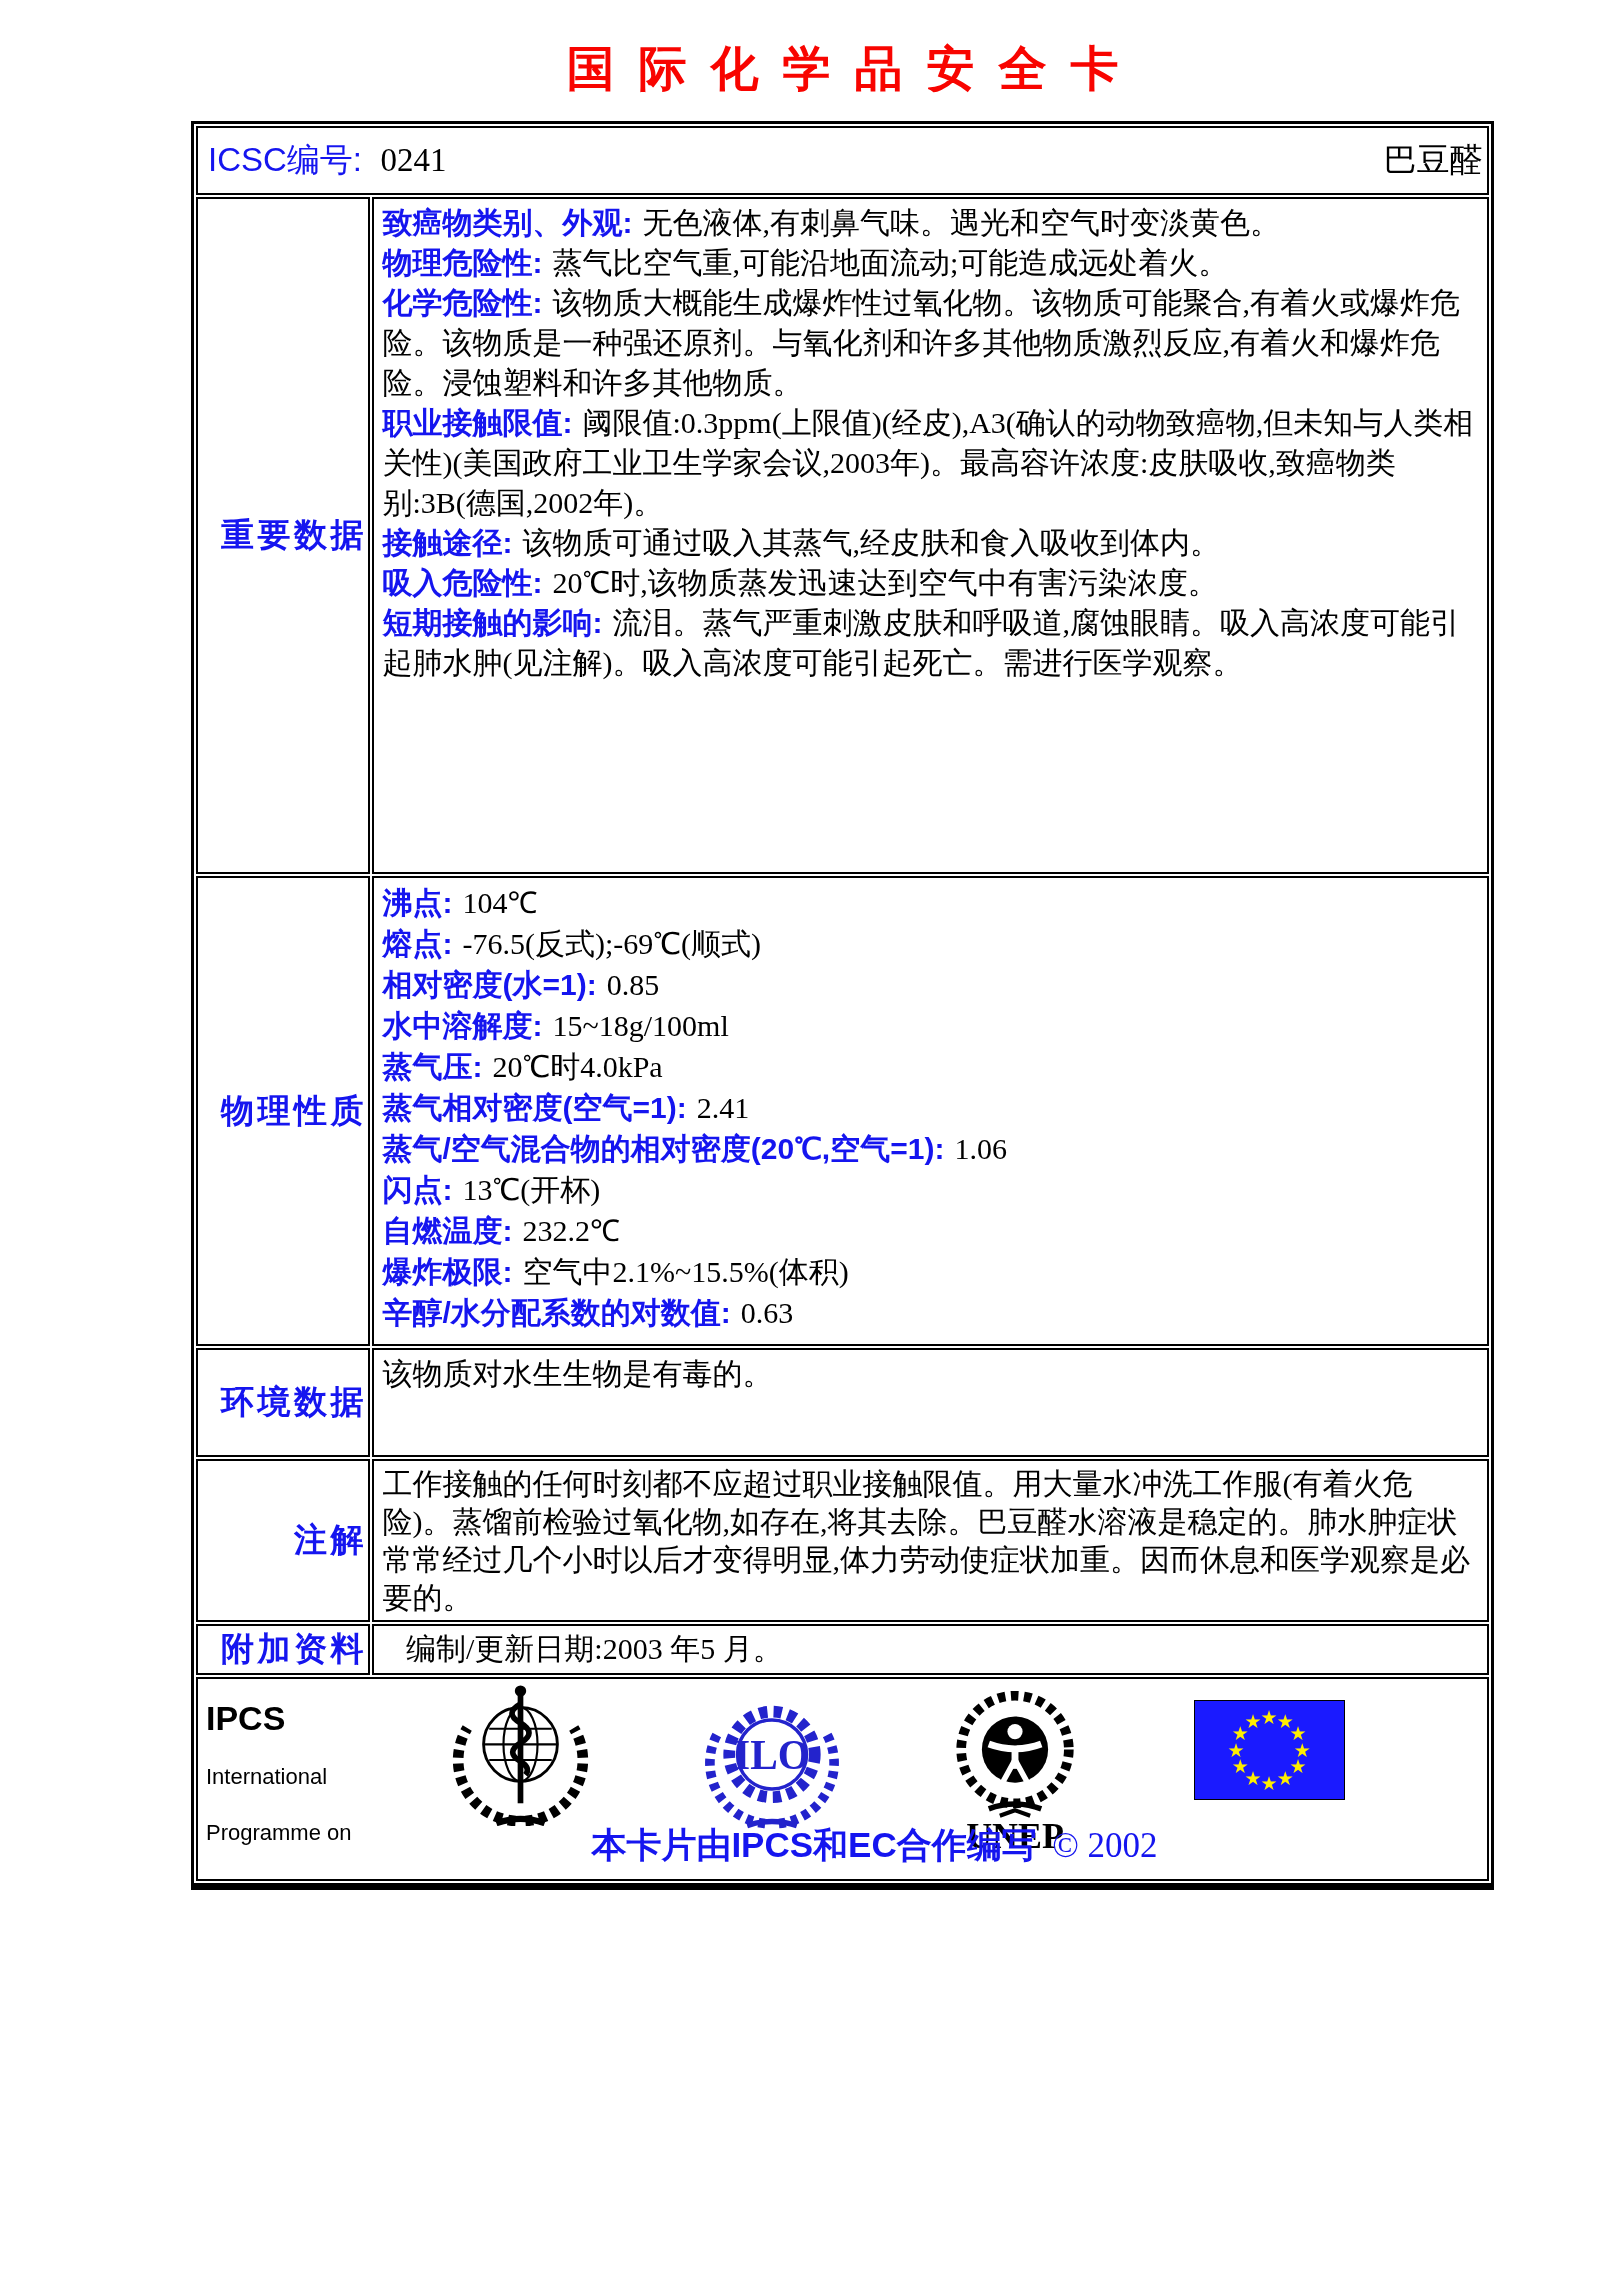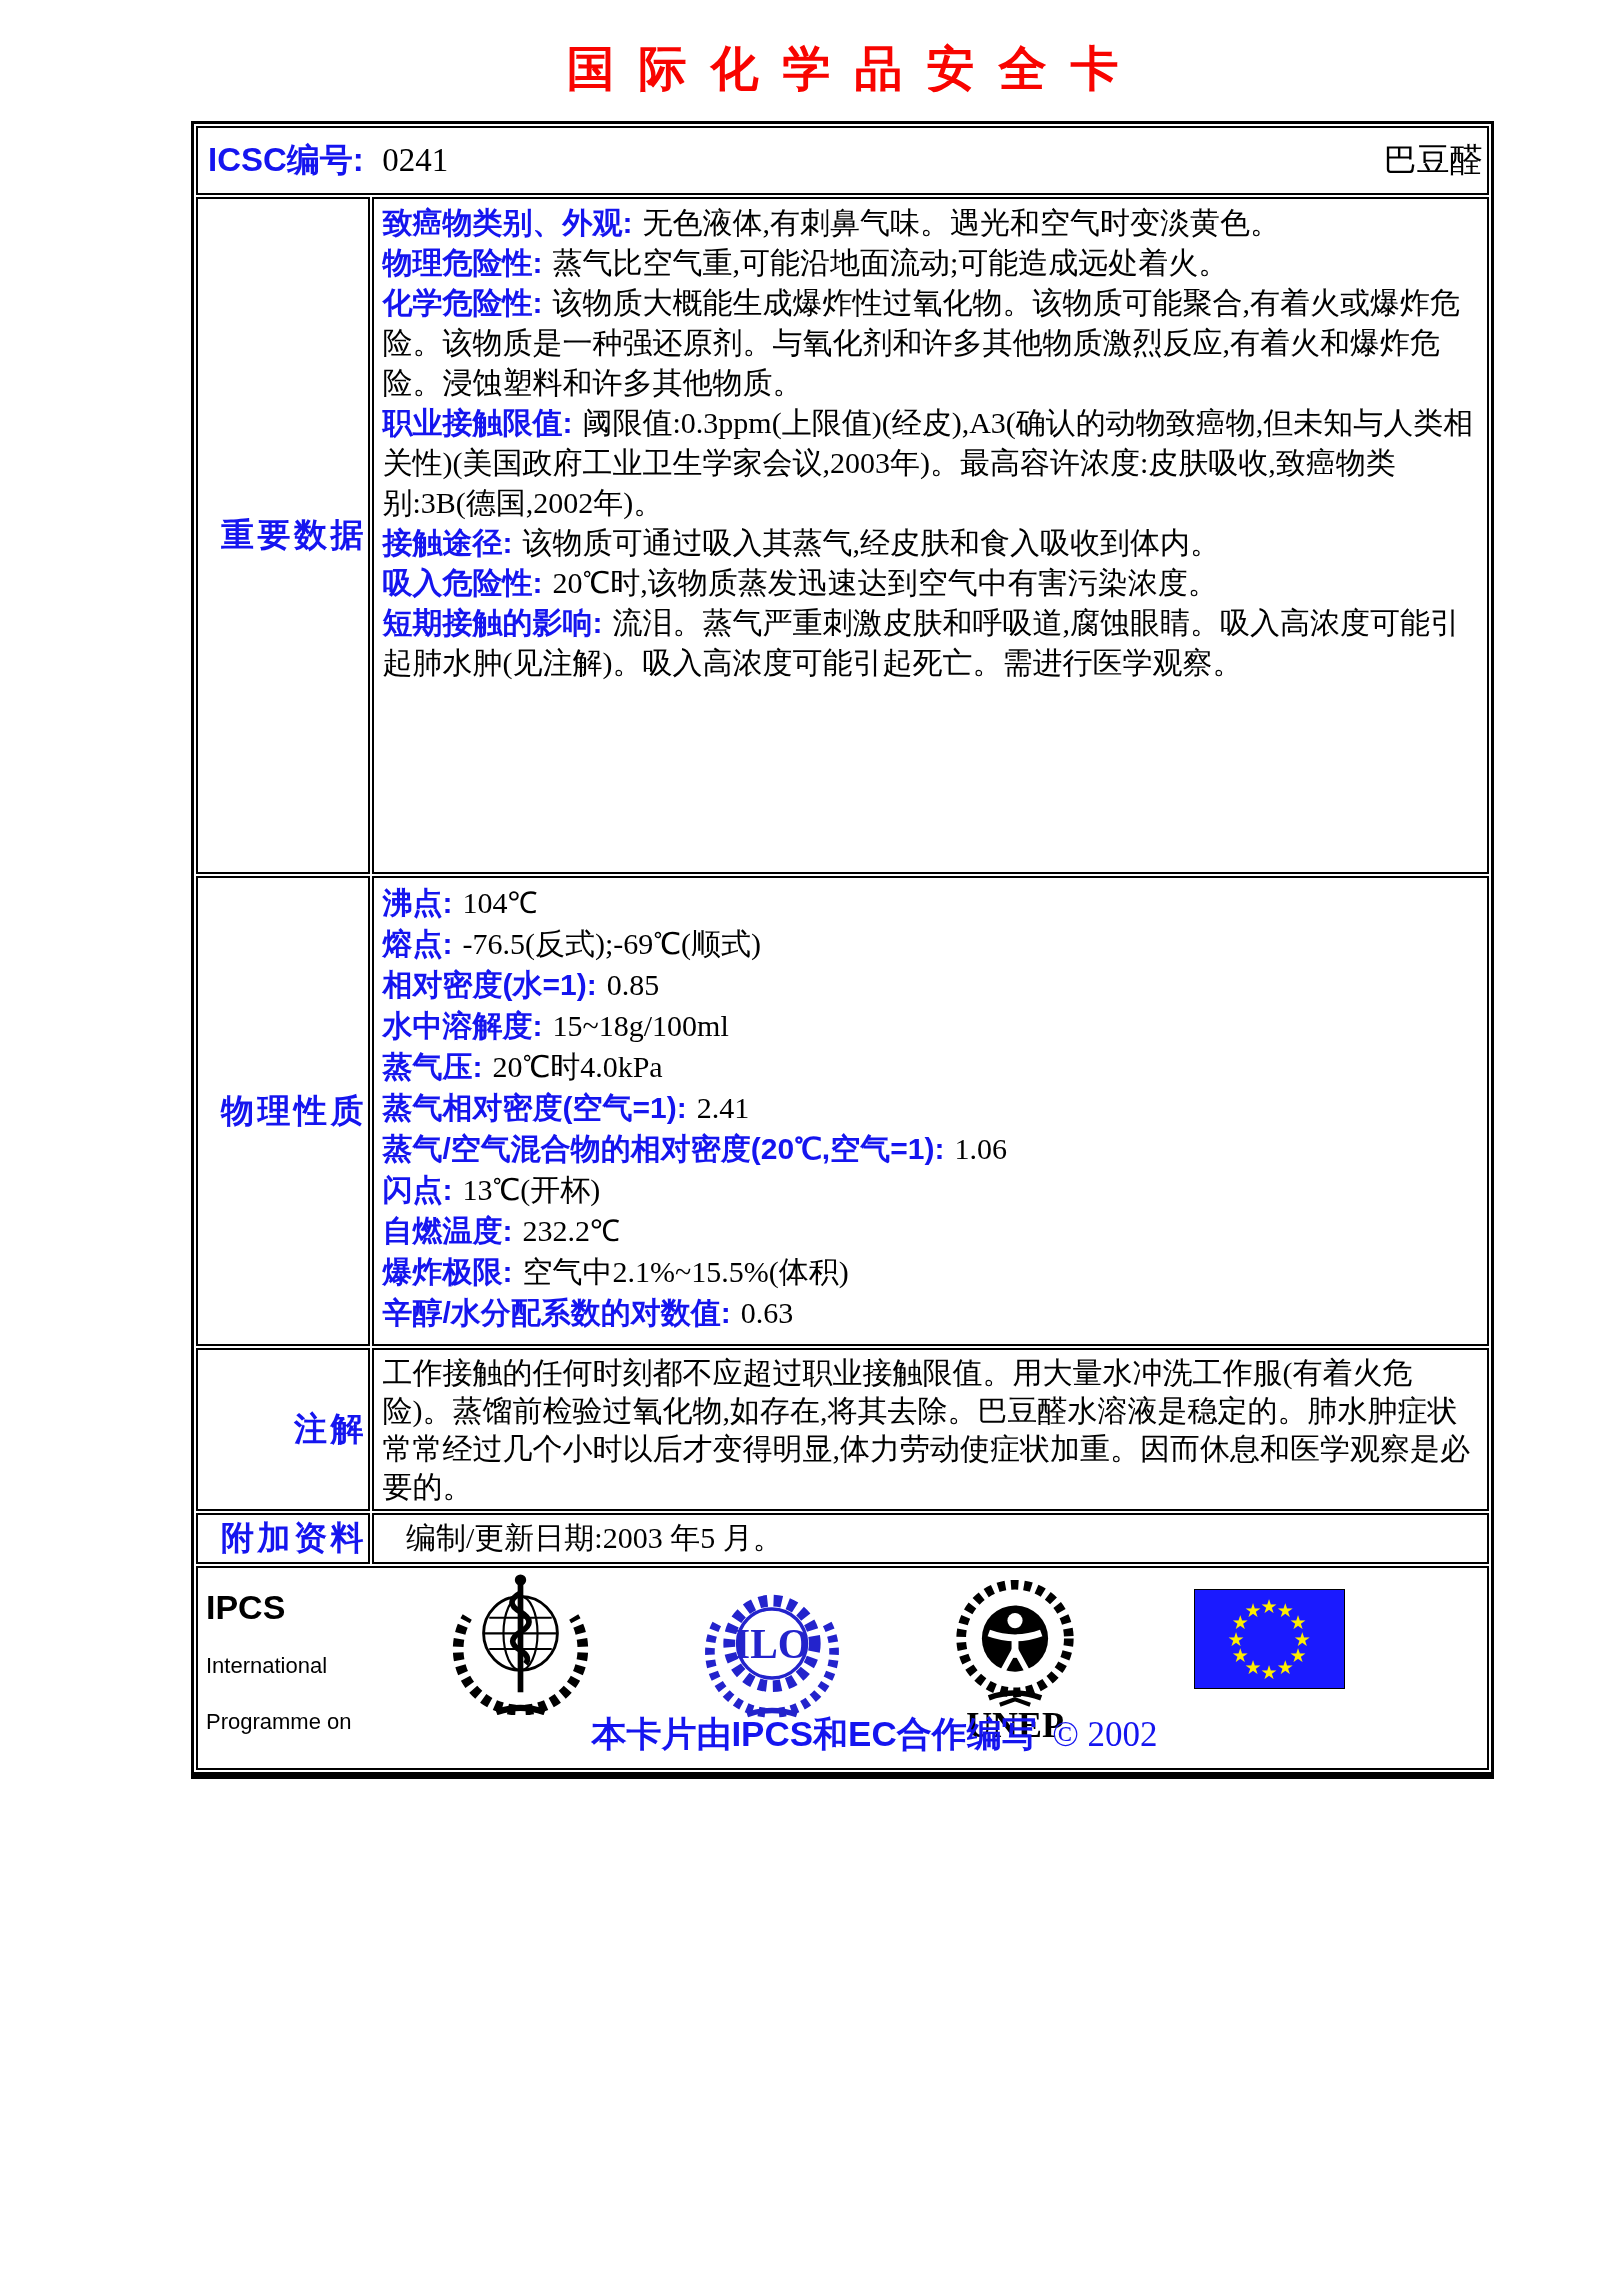--- a/index.html
+++ b/index.html
@@ -31,21 +31,21 @@
     padding:4.2px 7px 2.8px 8.5px;color:#000;
   }
   .bl{ 
     font-family:"Liberation Sans",sans-serif;font-weight:bold;
     color:#1515ef;margin-right:10px;
   }
   td.header-cell{
     vertical-align:middle;font-size:33px;padding:0 4.2px 0 10px;
   }
   .header-flex{display:flex;justify-content:space-between;align-items:center;}
-  .icsc-label{font-family:"Liberation Sans",sans-serif;font-weight:bold;color:#1515ef;margin-right:18.4px;}
+  .icsc-label{font-family:"Liberation Sans",sans-serif;font-weight:normal;color:#1515ef;margin-right:18.4px;}
   .phys .pline{line-height:41px;}
   td.notes-cell{line-height:38px;}
 
   
   .footer-wrap{position:relative;height:198px;width:100%;}
   .ipcs-block{position:absolute;left:7px;top:21px;font-family:"Liberation Sans",sans-serif;}
   .ipcs-acronym{font-size:34px;font-weight:bold;line-height:34px;}
   .ipcs-line{font-size:22px;line-height:28px;margin-top:28px;}
   .logo{position:absolute;}
   .logo-who{left:249px;top:4.2px;}
@@ -108,20 +108,24 @@
       <div class="pline"><span class="bl">蒸气压:</span><span>20℃时4.0kPa</span></div>
       <div class="pline"><span class="bl">蒸气相对密度(空气=1):</span><span>2.41</span></div>
       <div class="pline"><span class="bl">蒸气/空气混合物的相对密度(20℃,空气=1):</span><span>1.06</span></div>
       <div class="pline"><span class="bl">闪点:</span><span>13℃(开杯)</span></div>
       <div class="pline"><span class="bl">自燃温度:</span><span>232.2℃</span></div>
       <div class="pline"><span class="bl">爆炸极限:</span><span>空气中2.1%~15.5%(体积)</span></div>
       <div class="pline"><span class="bl">辛醇/水分配系数的对数值:</span><span>0.63</span></div>
     </td>
   </tr>
 
+  <tr>
+    <td class="label-cell" style="height:103px;">环境数据</td>
+    <td class="content-cell">该物质对水生生物是有毒的。</td>
+  </tr>
 
   <tr>
     <td class="label-cell" style="height:143px;">注解</td>
     <td class="content-cell notes-cell">工作接触的任何时刻都不应超过职业接触限值。用大量水冲洗工作服(有着火危险)。蒸馏前检验过氧化物,如存在,将其去除。巴豆醛水溶液是稳定的。肺水肿症状常常经过几个小时以后才变得明显,体力劳动使症状加重。因而休息和医学观察是必要的。</td>
   </tr>
 
   <tr>
     <td class="label-cell" style="height:42px;">附加资料</td>
     <td class="content-cell" style="line-height:37px;padding-left:32px;">编制/更新日期:2003 年5 月。</td>
   </tr>

